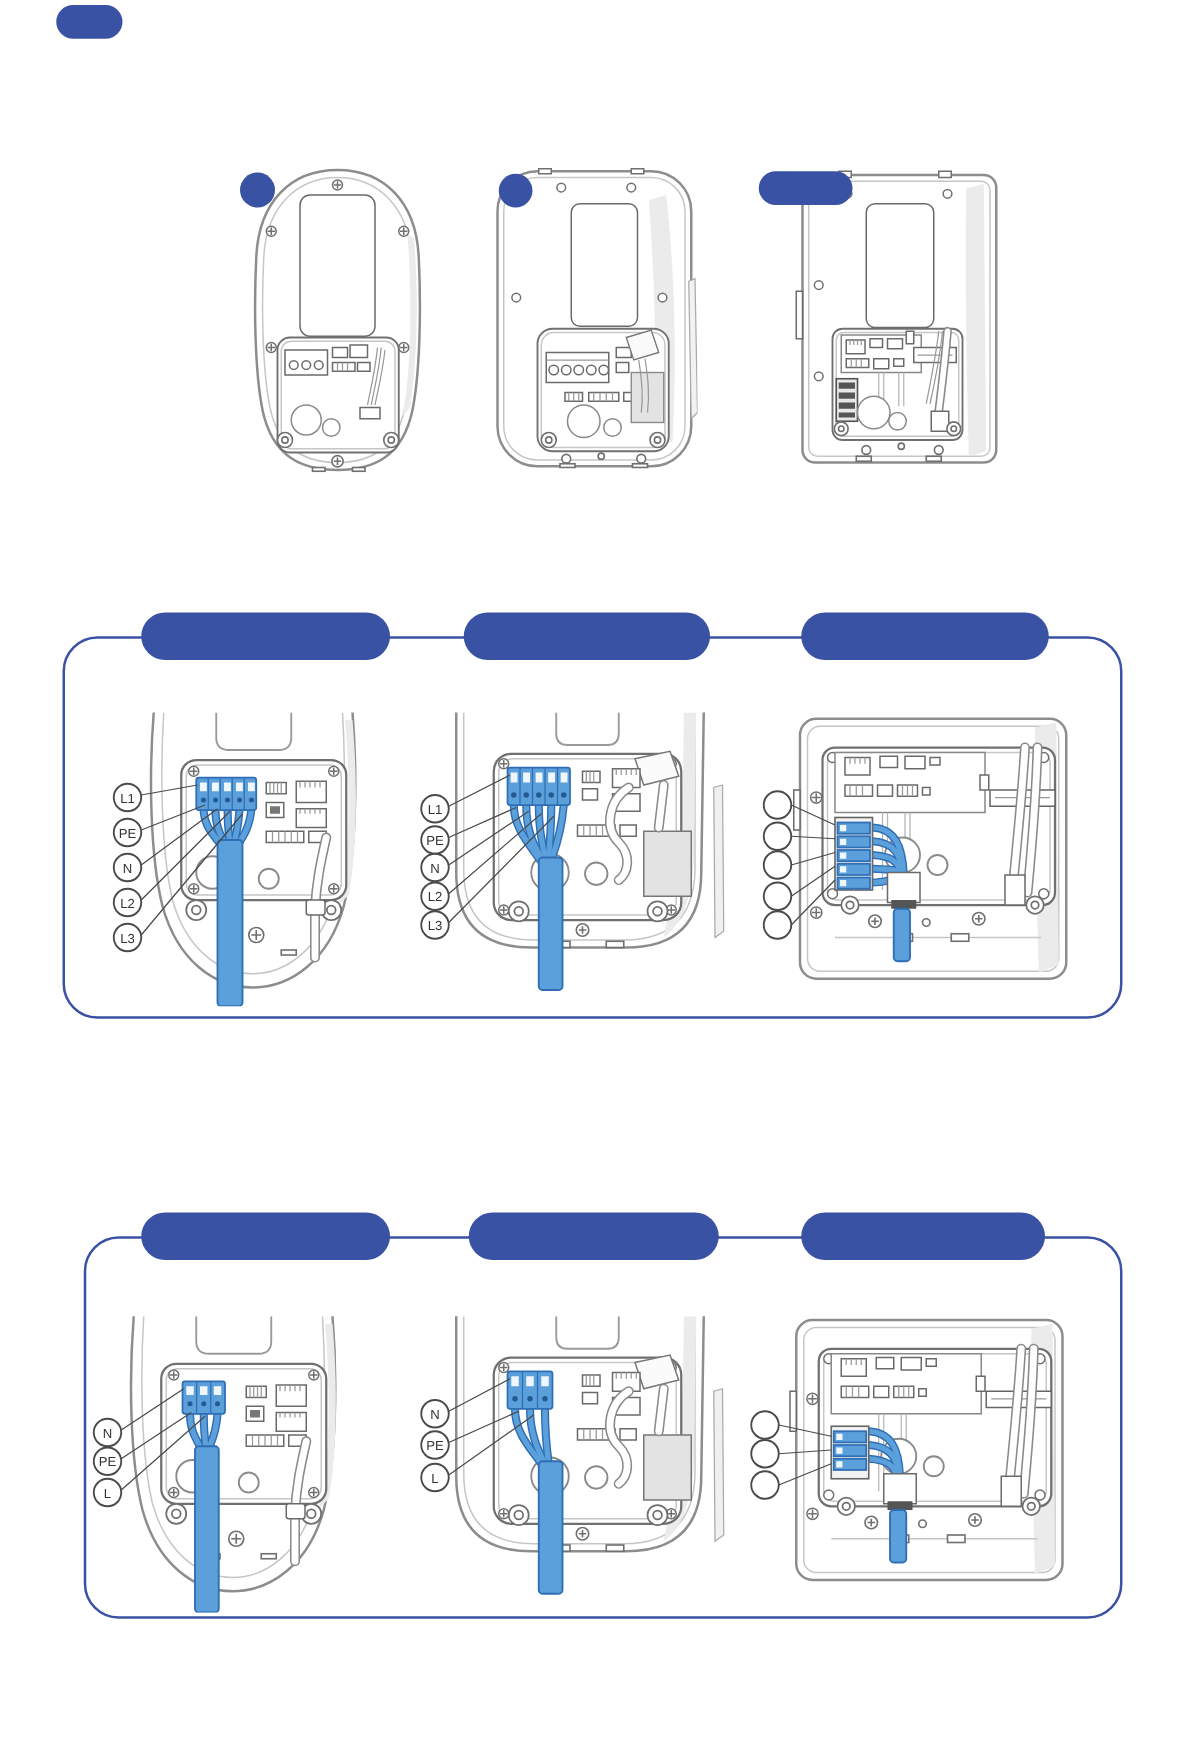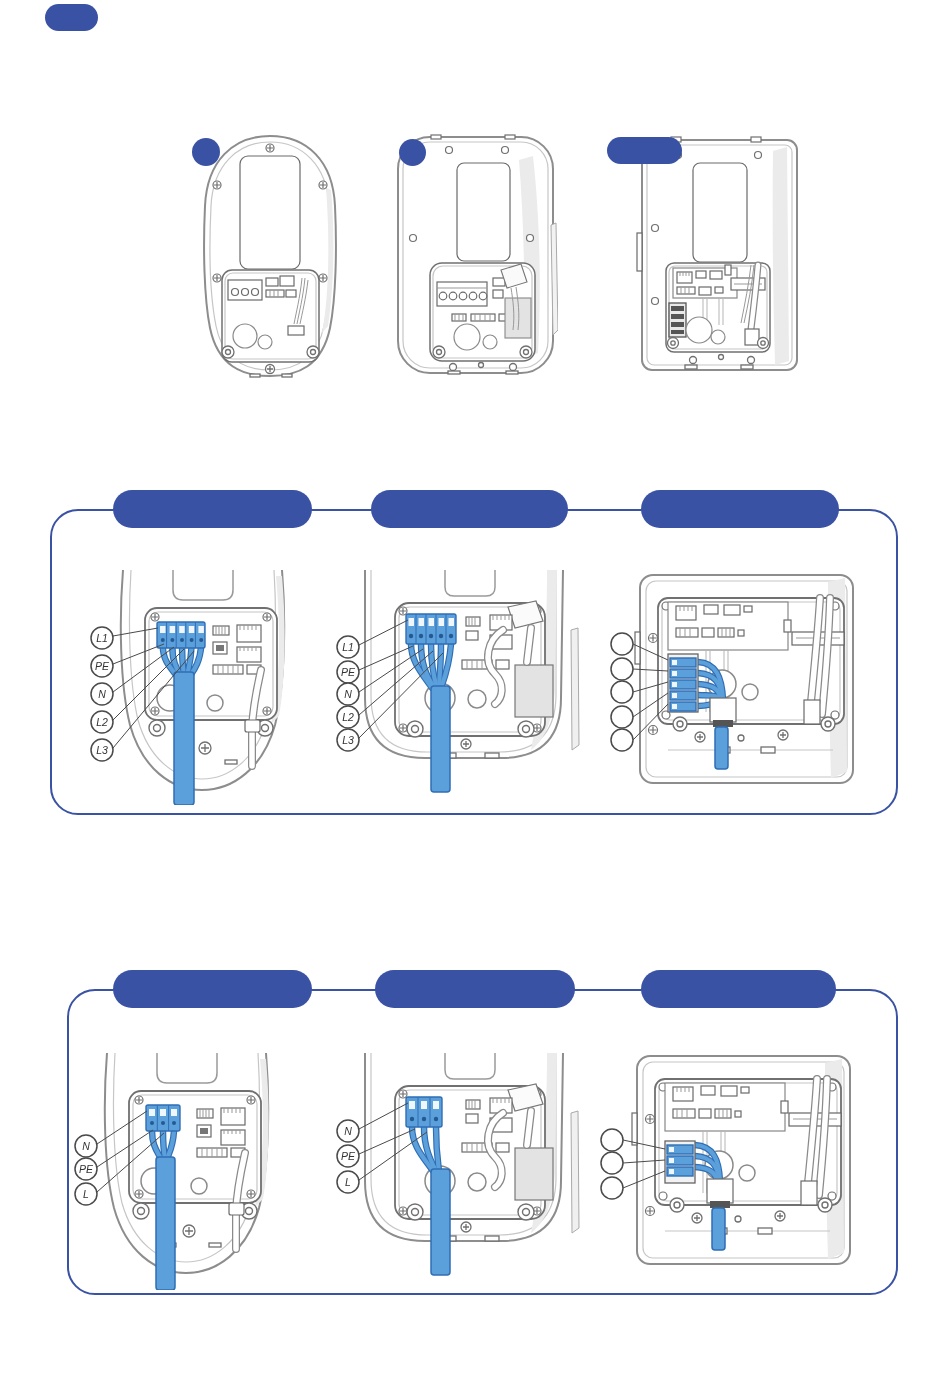--- a/index.html
+++ b/index.html
@@ -4,21 +4,21 @@
 <style>
 :root{
   --accent-blue:#3a52a4;
   --wire-blue:#5b9fdb;
   --wire-blue-dark:#2f6eb5;
   --line-gray:#8d8d8d;
   --shade-gray:#ebebeb;
 }
 *{box-sizing:border-box;}
 body{margin:0;background:#fff;font-family:"Liberation Sans",sans-serif;}
-.page{position:relative;width:950px;height:1392px;background:#fff;overflow:hidden;font-style:italic;}
+.page{position:relative;width:950px;height:1392px;background:#fff;overflow:hidden;}
 .pill{position:absolute;background:var(--accent-blue);border-radius:19px;z-index:3;
   display:flex;align-items:center;justify-content:center;color:#fff;font-size:15px;}
 .badge-circle{position:absolute;background:var(--accent-blue);border-radius:50%;z-index:3;
   display:flex;align-items:center;justify-content:center;color:#fff;font-size:12px;}
 .section-box{position:absolute;border:2px solid var(--accent-blue);border-radius:28px;background:transparent;z-index:1;}
 .diagram{position:absolute;z-index:2;}
 
 .outline{stroke:var(--line-gray);stroke-width:2;fill:none;stroke-linecap:round;}
 .outline2{stroke:#c6c6c6;stroke-width:1.2;fill:none;}
 .thin{stroke:#9a9a9a;stroke-width:1.5;fill:none;}

